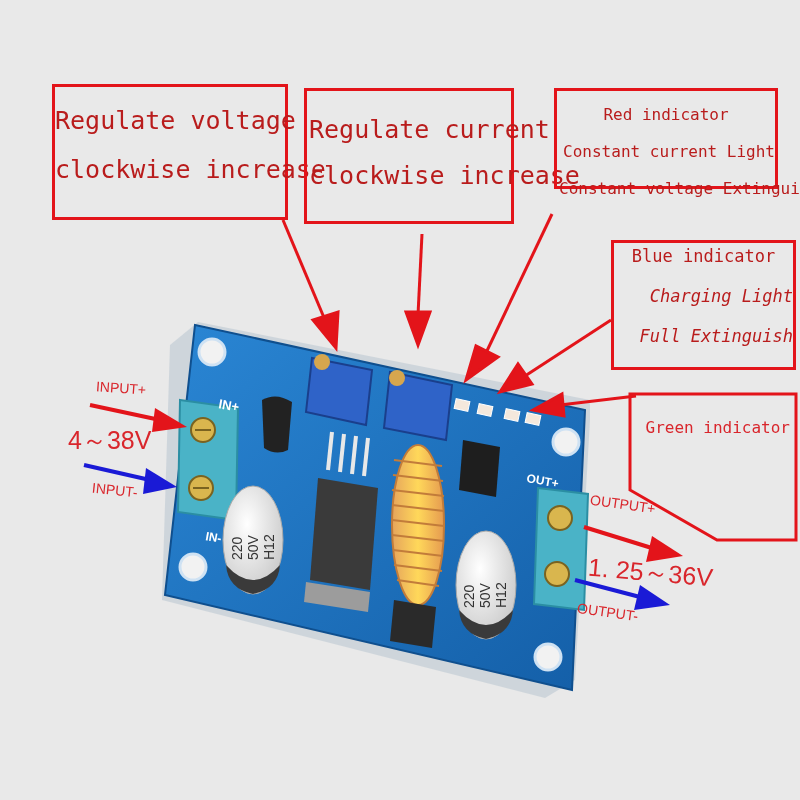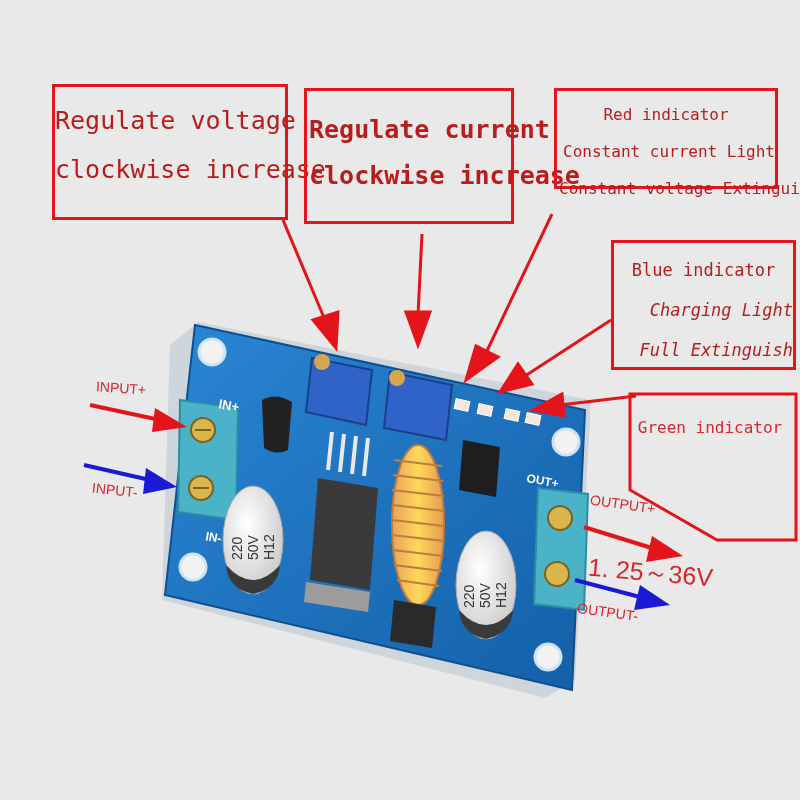--- a/index.html
+++ b/index.html
@@ -3,29 +3,29 @@
 <meta charset="utf-8">
 <style>
   html,body{margin:0;padding:0;}
   body{width:800px;height:800px;background:#e7e7e7;position:relative;overflow:hidden;font-family:"DejaVu Sans Mono","Liberation Mono",monospace;}
   .stage{position:absolute;left:0;top:0;width:800px;height:800px;background:#e9e9e9;}
   .callout{position:absolute;border:3px solid #e3141a;box-sizing:border-box;color:#b91c1c;text-align:center;}
   .callout .ln{display:block;white-space:nowrap;}
   #c-volt{left:52px;top:84px;width:236px;height:136px;font-size:25px;line-height:28px;padding-top:20px;}
   #c-volt .ln{margin-bottom:21px;}
   #c-curr{left:304px;top:88px;width:210px;height:136px;font-size:25px;line-height:28px;padding-top:25px;}
-  #c-curr .ln{margin-bottom:18px;text-align:left;padding-left:2px;font-weight:bold;}
+  #c-curr .ln{margin-bottom:18px;text-align:left;padding-left:2px;}
   #c-red{left:554px;top:88px;width:224px;height:101px;font-size:16px;line-height:20px;padding-top:14px;}
   #c-red .ln{margin-bottom:17px;}
   #c-red .ln.l{text-align:right;padding-left:2px;}
-  #c-blue{left:611px;top:240px;width:185px;height:130px;font-size:17px;line-height:20px;padding-top:17px;}
+  #c-blue{left:611px;top:240px;width:185px;height:130px;font-size:17px;line-height:20px;padding-top:3px;}
   #c-blue .ln{margin-bottom:20px;}
   #c-blue .ln.l{text-align:right;padding-left:2px;font-style:italic;}
   #c-green-text{position:absolute;left:630px;top:418px;width:160px;color:#d9262c;font-size:16px;text-align:center;}
-  #c-green-text .ln{display:block;margin-bottom:30px;white-space:nowrap;}
+  #c-green-text .ln{display:block;margin-bottom:30px;white-space:nowrap;text-align:right;}
   .lbl{position:absolute;color:#d9262c;white-space:nowrap;font-family:"Liberation Sans","DejaVu Sans",sans-serif;}
   #in-plus{left:96px;top:380px;font-size:14px;transform:rotate(4deg);}
   #in-minus{left:92px;top:482px;font-size:14px;transform:rotate(6deg);}
   #in-volt{left:68px;top:424px;font-size:25px;}
   #out-plus{left:590px;top:496px;font-size:14px;transform:rotate(8deg);}
   #out-minus{left:577px;top:604px;font-size:14px;transform:rotate(8deg);}
   #out-volt{left:588px;top:556px;font-size:25px;transform:rotate(5deg);}
   svg.over{position:absolute;left:0;top:0;}
   .pcb-text{font-family:"Liberation Sans",sans-serif;fill:#ffffff;font-weight:bold;}
 </style>
@@ -196,18 +196,19 @@
     <span class="ln">Blue indicator</span>
     <span class="ln l">Charging  Light</span>
     <span class="ln l">Full Extinguish</span>
   </div>
 
   <div id="c-green-text">
     <span class="ln">Green  indicator</span>
   </div>
 
   <div class="lbl" id="in-plus">INPUT+</div>
+  <div class="lbl" id="in-volt">4～38V</div>
   <div class="lbl" id="in-minus">INPUT-</div>
 
   <div class="lbl" id="out-plus">OUTPUT+</div>
   <div class="lbl" id="out-volt">1. 25～36V</div>
   <div class="lbl" id="out-minus">OUTPUT-</div>
 </div>
 
 </body></html>

